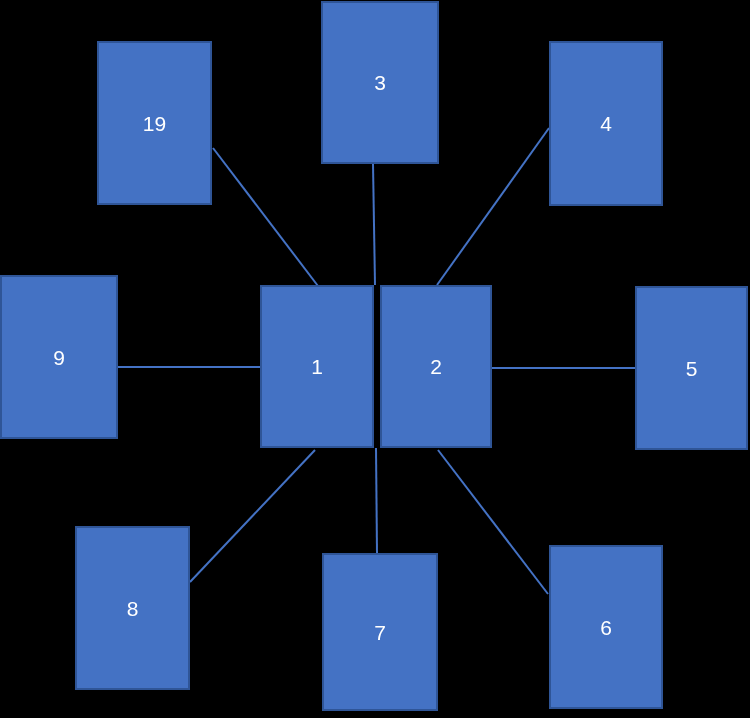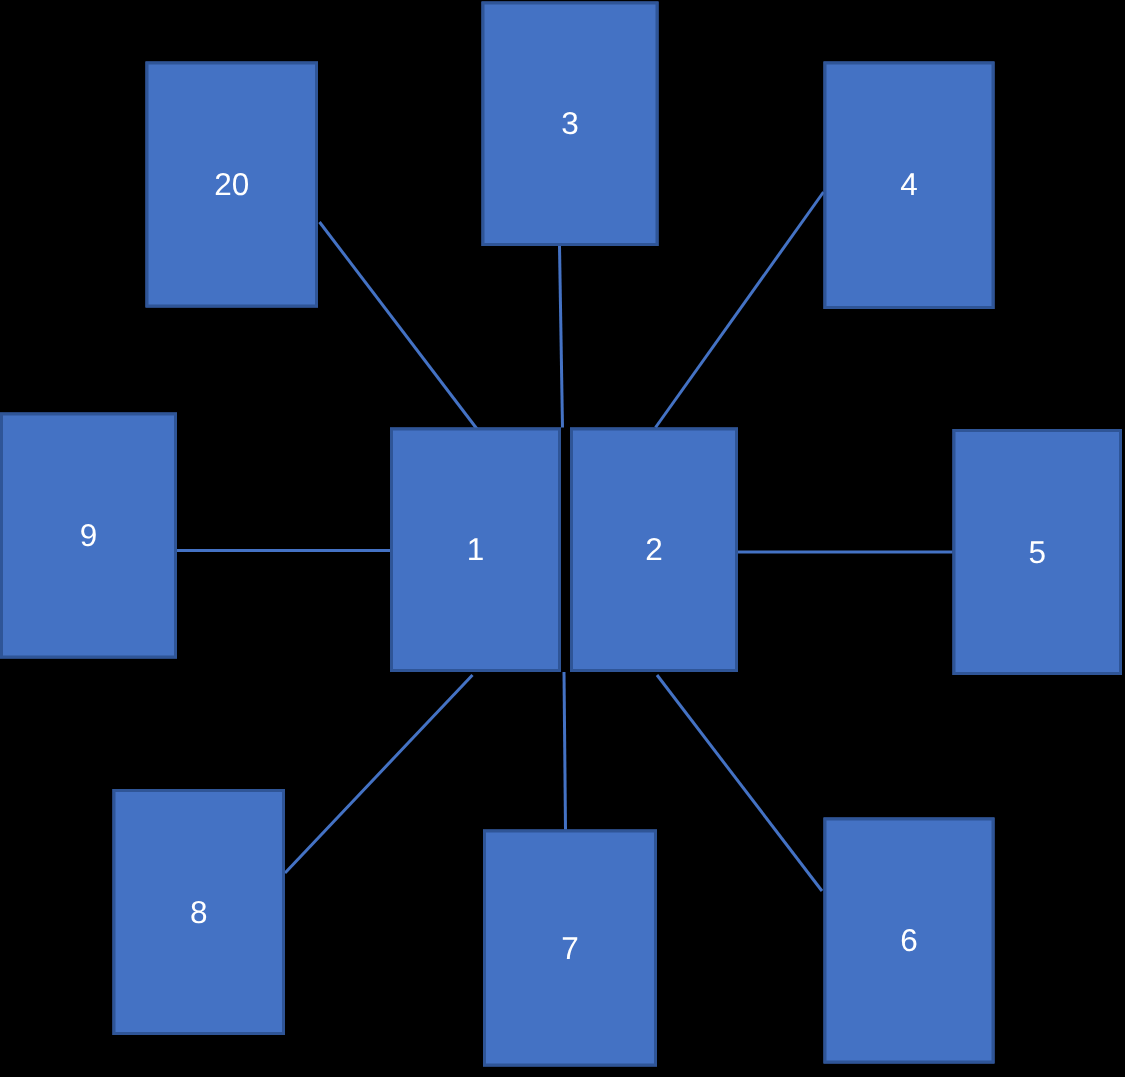--- a/index.html
+++ b/index.html
@@ -70,15 +70,15 @@
     <div class="node" style="left: 322px; top: 553px; width: 116px; height: 158px; background: rgb(68, 114, 196); border: 2px solid rgb(47, 85, 151);">
       <span class="node-label" style="color: rgb(255, 255, 255);">7</span>
     </div>
     <div class="node" style="left: 75px; top: 526px; width: 115px; height: 164px; background: rgb(68, 114, 196); border: 2px solid rgb(47, 85, 151);">
       <span class="node-label" style="color: rgb(255, 255, 255);">8</span>
     </div>
     <div class="node" style="left: 0px; top: 275px; width: 118px; height: 164px; background: rgb(68, 114, 196); border: 2px solid rgb(47, 85, 151);">
       <span class="node-label" style="color: rgb(255, 255, 255);">9</span>
     </div>
     <div class="node" style="left: 97px; top: 41px; width: 115px; height: 164px; background: rgb(68, 114, 196); border: 2px solid rgb(47, 85, 151);">
-      <span class="node-label" style="color: rgb(255, 255, 255);">20</span>
+      <span class="node-label" style="color: rgb(255, 255, 255);">19</span>
     </div>
   </div>
 
 </body></html>

